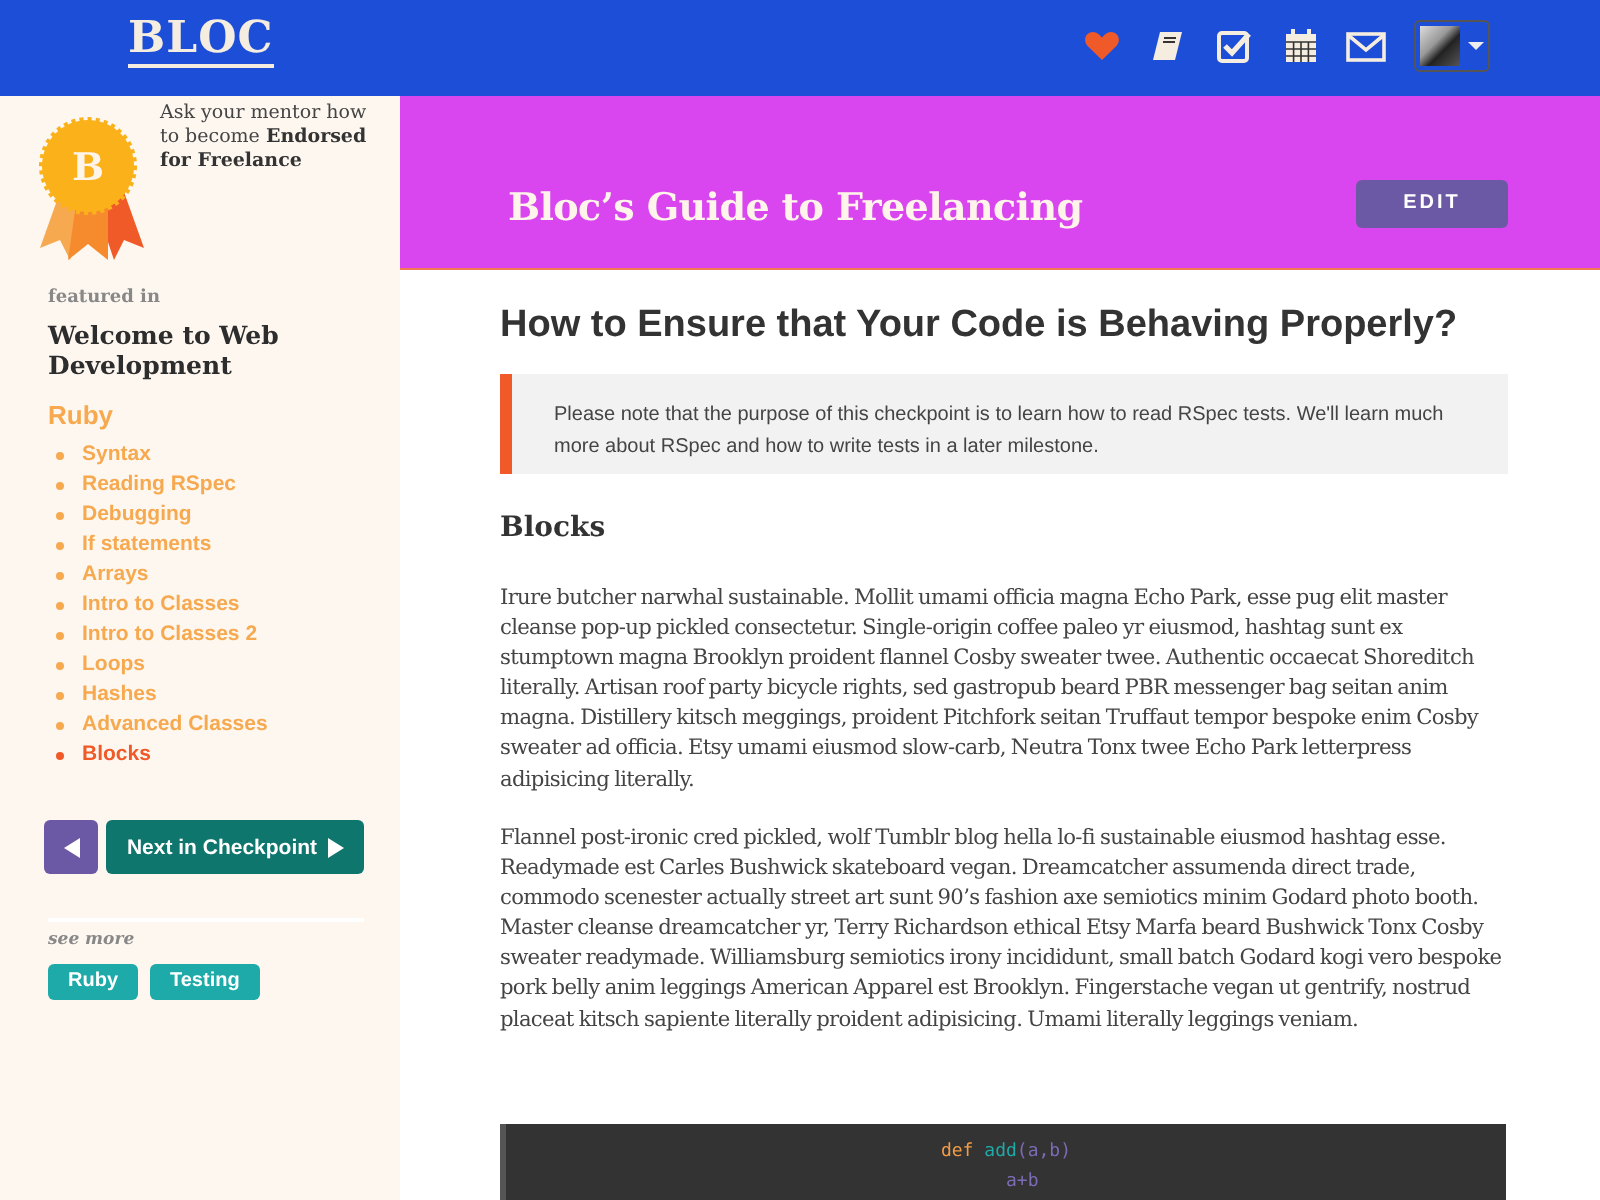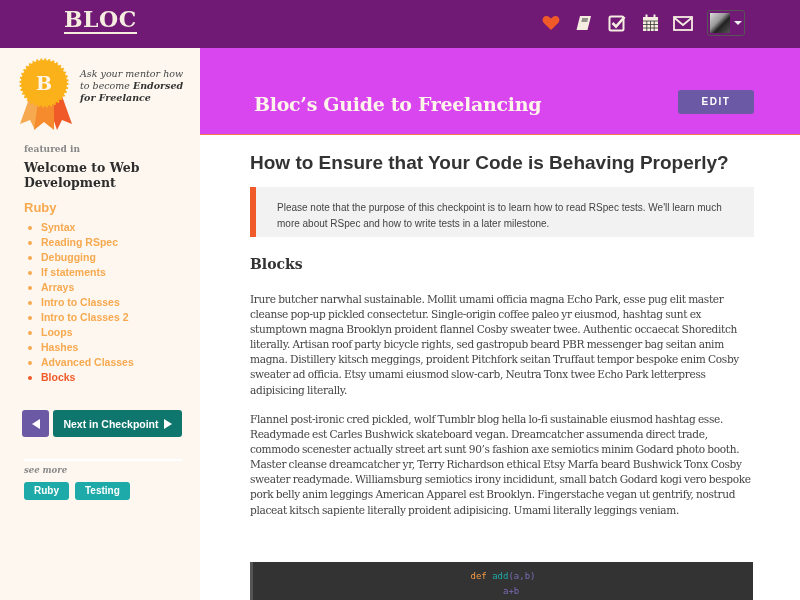--- a/index.html
+++ b/index.html
@@ -1,29 +1,29 @@
 <!DOCTYPE html>
 <html><head>
 <meta charset="utf-8">
 <style>
   * { box-sizing: border-box; margin: 0; padding: 0; }
   html, body { width: 800px; height: 600px; overflow: hidden; background: #fff; }
   body { font-family: "Liberation Sans", sans-serif; color: #333; position: relative; }
 
-  .topbar { position: absolute; left: 0; top: 0; width: 800px; height: 48px; background: #701a75; padding-left: 14px; }
+  .topbar { position: absolute; left: 0; top: 0; width: 800px; height: 48px; background: #1d4ed8; padding-left: 14px; }
   .logo { position: absolute; left: 64px; top: 8px; font-family: "DejaVu Serif", serif; font-weight: bold; font-size: 22px; color: #f6ede1; letter-spacing: 0.5px; border-bottom: 2px solid #f6ede1; line-height: 22px; padding-bottom: 2px; }
   .nav-icons { position: absolute; top: 10px; left: 540px; display: flex; align-items: center; }
   .nav-icon { width: 22px; height: 22px; margin-right: 11px; display: flex; align-items: center; justify-content: center; cursor: pointer; }
   .avatar-wrap { width: 38px; height: 26px; border: 1px solid #555; border-radius: 3px; display: flex; align-items: center; padding: 2px; margin-left: 2px; cursor: pointer; }
   .avatar { width: 20px; height: 20px; background: linear-gradient(135deg, #ddd 0%, #999 40%, #222 60%, #555 100%); }
   .caret { width: 0; height: 0; border-left: 4px solid transparent; border-right: 4px solid transparent; border-top: 4px solid #eee; margin-left: 4px; }
 
   .sidebar { position: absolute; left: 0; top: 48px; width: 200px; height: 552px; background: #fdf7f0; }
   .badge { position: absolute; left: 16px; top: 8px; width: 60px; height: 80px; }
-  .endorse { position: absolute; left: 80px; top: 20px; width: 110px; font-family: "DejaVu Serif", serif; font-size: 9.5px; line-height: 12px; color: #444; font-style: italic; }
+  .endorse { position: absolute; left: 80px; top: 3px; width: 110px; font-family: "DejaVu Serif", serif; font-size: 9.5px; line-height: 12px; color: #444; }
   .endorse b { color: #333; }
   .featured { position: absolute; left: 24px; top: 96px; font-family: "DejaVu Serif", serif; font-weight: bold; font-size: 9px; color: #888; }
   .course { position: absolute; left: 24px; top: 112px; width: 160px; font-family: "DejaVu Serif", serif; font-weight: bold; font-size: 12.5px; line-height: 15px; color: #2d2d2d; }
   .section { position: absolute; left: 24px; top: 152px; font-weight: bold; font-size: 13px; color: #f7a94f; }
   .lesson-list { position: absolute; left: 28px; top: 172px; list-style: none; }
   .lesson { font-weight: bold; font-size: 10.5px; color: #f7a94f; height: 15px; line-height: 15px; display: flex; align-items: center; cursor: pointer; }
   .lesson .dot { width: 4px; height: 4px; border-radius: 50%; background: currentColor; margin-right: 9px; }
   .lesson.active { color: #f05a28; }
 
   .prev-btn { position: absolute; left: 22px; top: 362px; width: 27px; height: 27px; background: #6c59a5; border-radius: 3px; display: flex; align-items: center; justify-content: center; cursor: pointer; }

